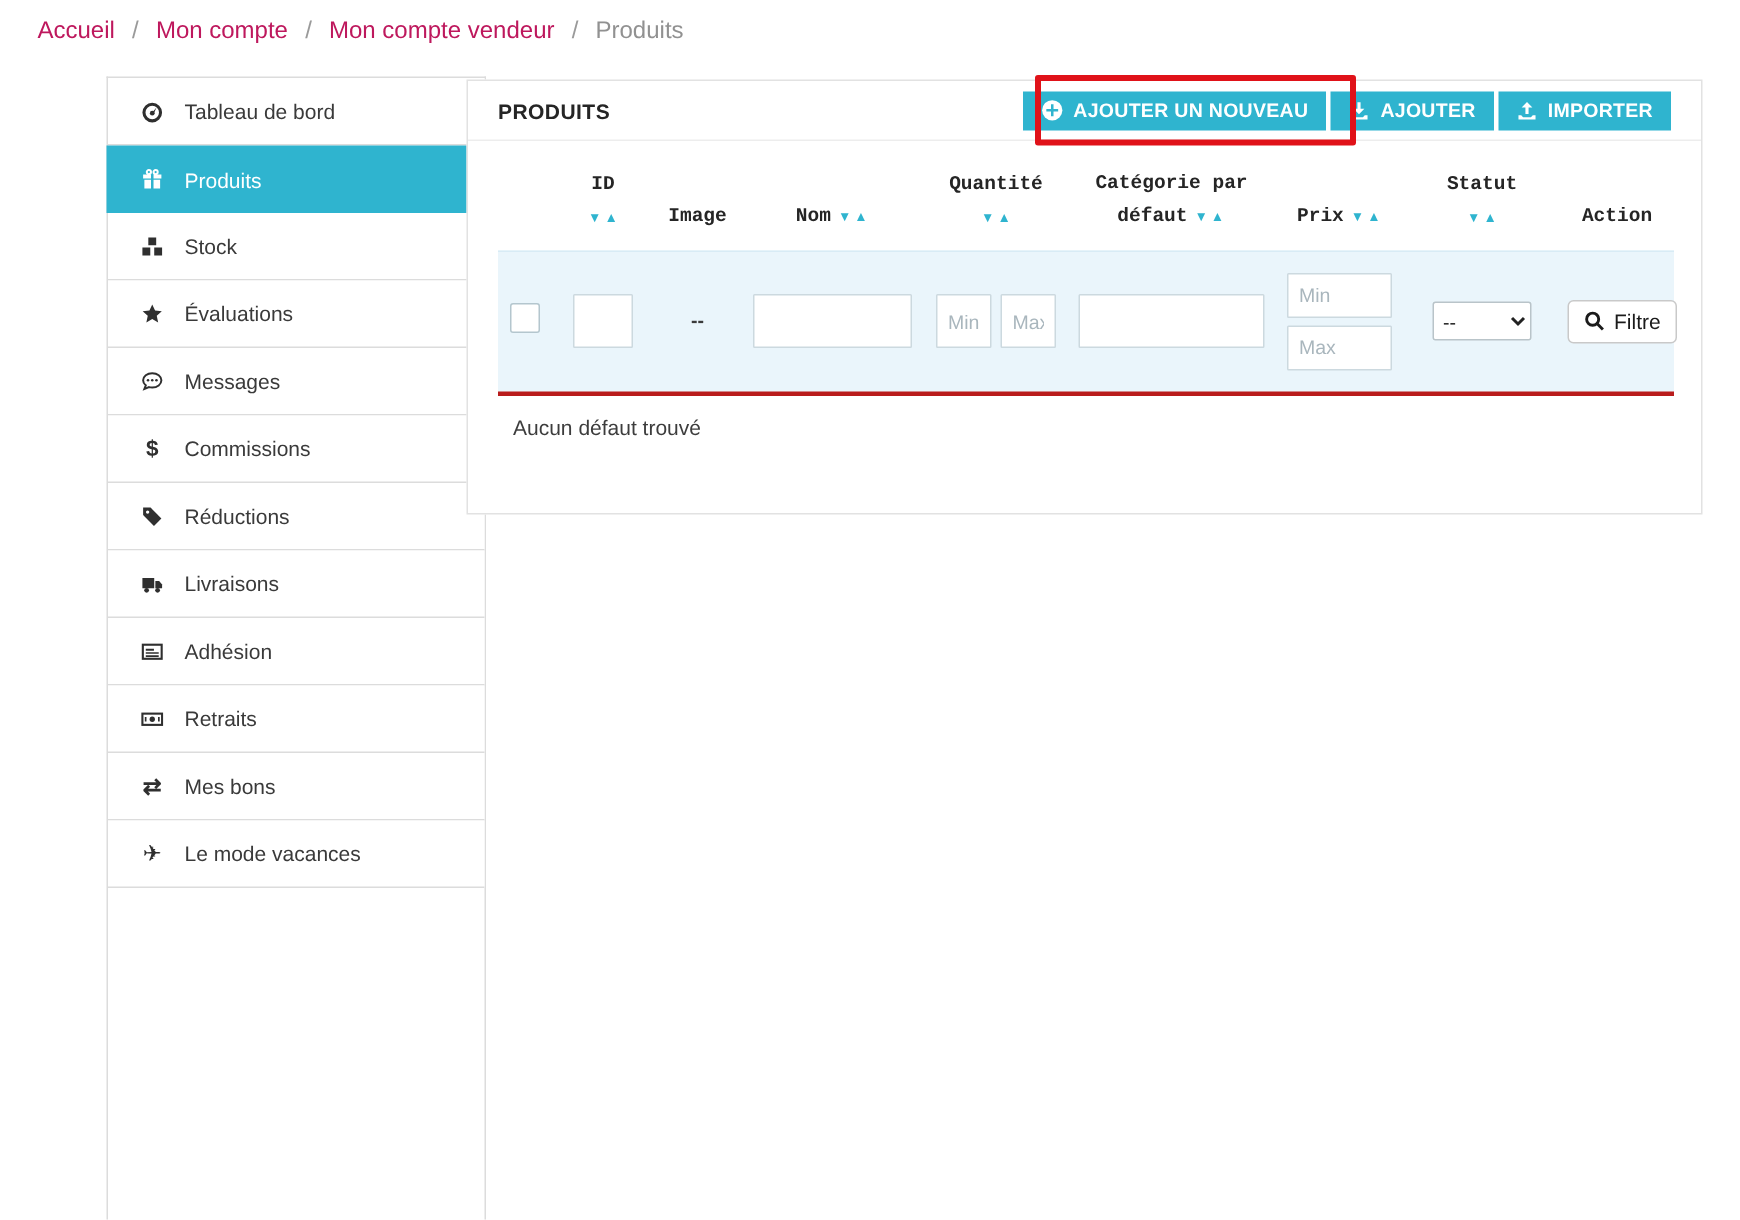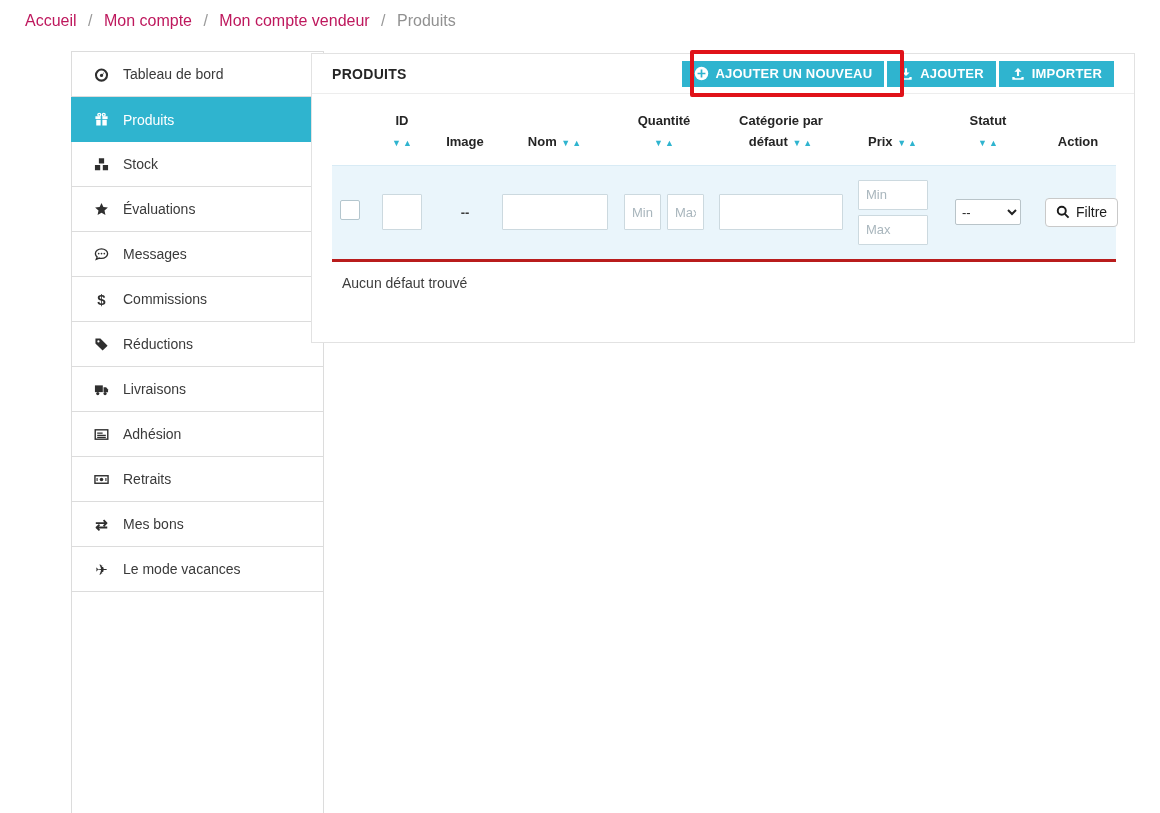--- a/index.html
+++ b/index.html
@@ -66,21 +66,21 @@
   }
 
   
   .panel-body { padding: 17px 20px 0; }
   table { width: 100%; border-collapse: collapse; table-layout: fixed; }
   th {
     font-size: 13px; font-weight: bold; color: #252525;
     vertical-align: bottom; text-align: center;
     padding: 0 6px 12px; line-height: 1.6;
   }
-  th .th-label { cursor: default; }
+  th .th-label { cursor: default; font-family: Liberation Mono, monospace; }
   .stack .th-label { display: block; }
   .sort { white-space: nowrap; cursor: pointer; }
   .sort .tri { color: #2fb4cf; font-size: 9px; margin: 0 1px; }
   .filter-row td {
     background: #eaf5fb;
     border-top: 1px solid #d8ebf5;
     border-bottom: 3px solid #b91c1c;
     padding: 14px 5px; text-align: center; vertical-align: middle;
     height: 83px;
   }

